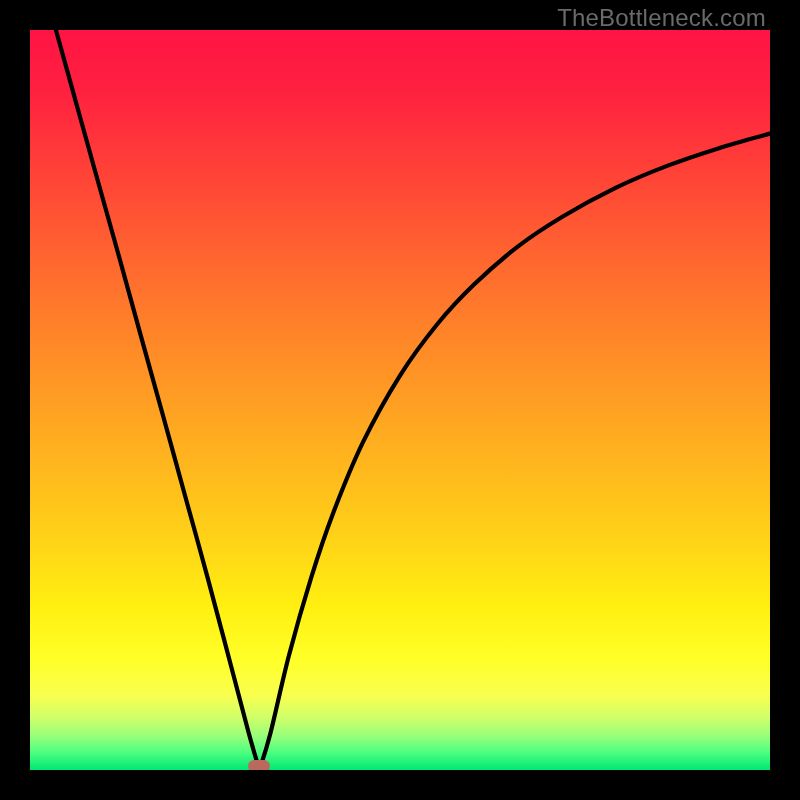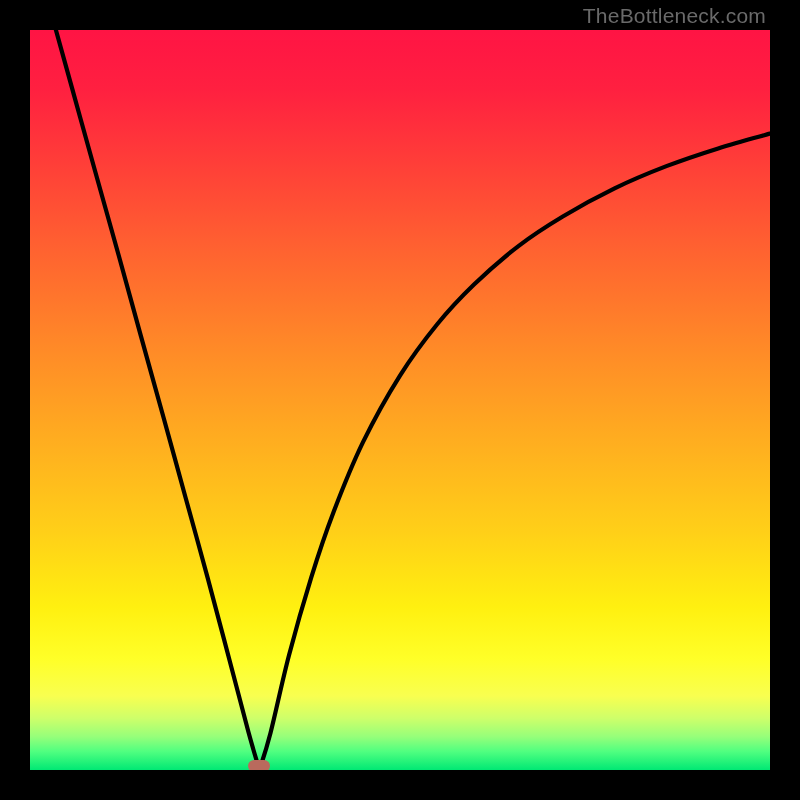--- a/index.html
+++ b/index.html
@@ -30,21 +30,21 @@
     inset: 0;
   }
   .curve {
     position: absolute;
     inset: 0;
   }
   .watermark {
     position: absolute;
     top: 4px;
     right: 34px;
-    font-size: 21px;
+    font-size: 24px;
     font-weight: 400;
     color: #6a6a6a;
     letter-spacing: 0.2px;
   }
   .minimum-marker {
     position: absolute;
     width: 22px;
     height: 12px;
     border-radius: 6px;
     background: #b96a5d;

